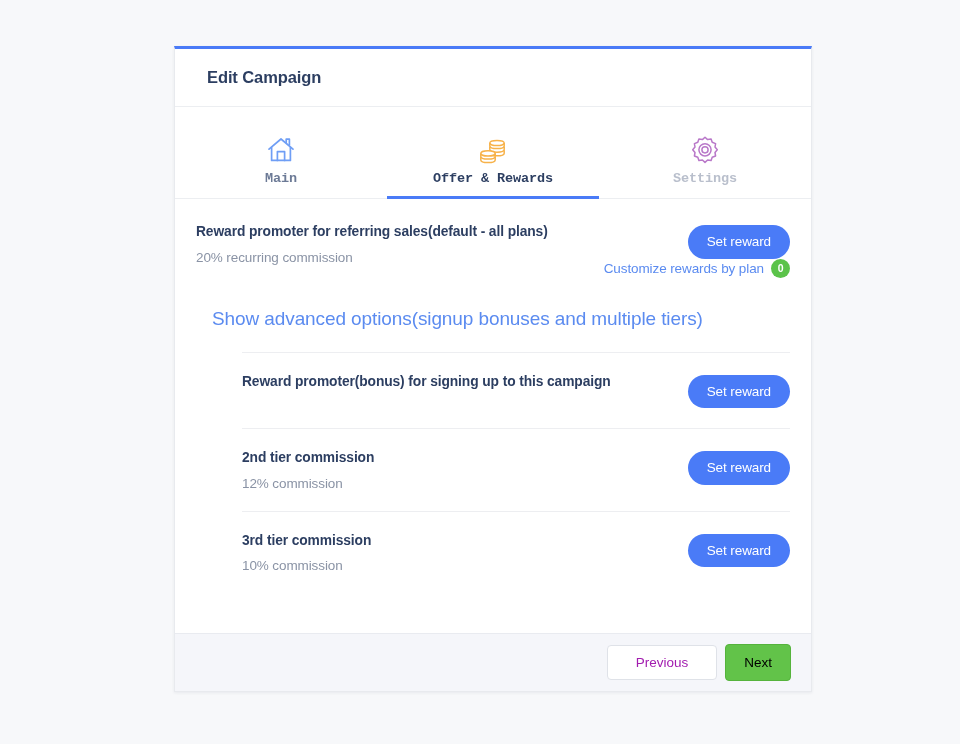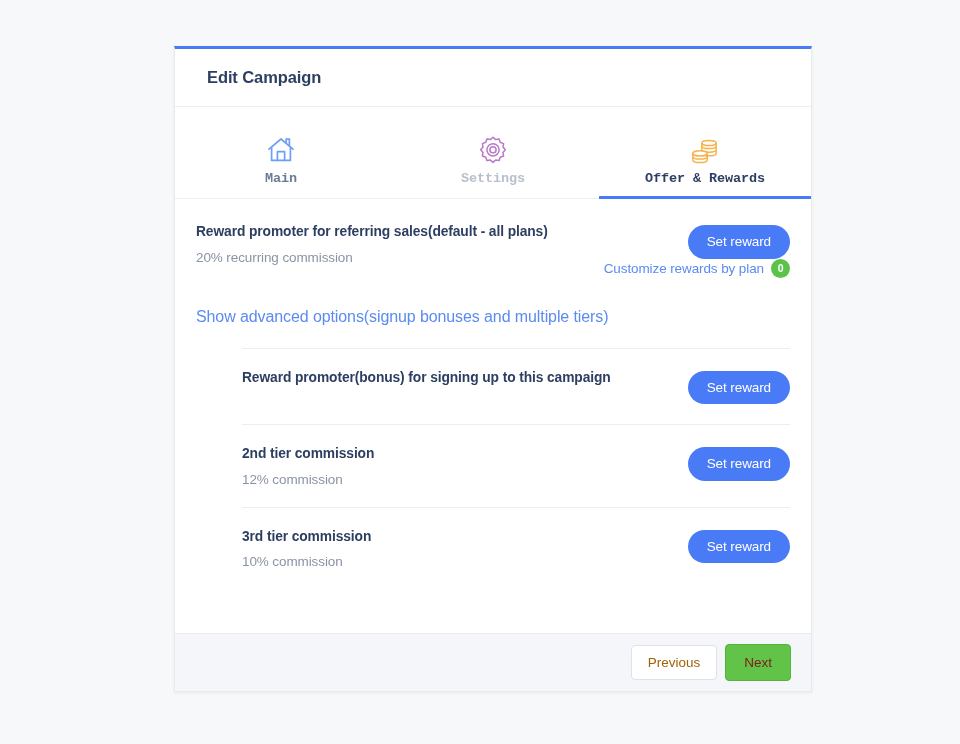--- a/index.html
+++ b/index.html
@@ -165,57 +165,58 @@
     background: #5bc34a;
     color: #ffffff;
     font-size: 10.5px;
     font-weight: bold;
     line-height: 1;
   }
 
   .advanced-link {
     display: block;
     color: #5b8bf0;
-    font-size: 16px;
+    font-size: 19px;
     text-decoration: none;
     cursor: pointer;
     padding: 26px 0 22px 0;
     letter-spacing: -0.1px;
+    margin-left: 16px;
   }
 
   
   .card-footer {
     flex: 0 0 58px;
     background: #f5f6fa;
     border-top: 1px solid #e9ebf0;
     display: flex;
     align-items: center;
     justify-content: flex-end;
     gap: 8px;
     padding: 0 20px;
   }
   .btn-previous {
     background: #ffffff;
     border: 1px solid #dfe2e8;
     border-radius: 4px;
-    color: #a16207;
+    color: #a21caf;
     font-family: inherit;
     font-size: 13.5px;
-    padding: 10px 16px;
+    padding: 10px 28px;
     cursor: pointer;
     line-height: 1;
   }
   .btn-next {
     background: #63c košer;
     background: #63c council;
     background: #62c martial;
     background: #62c349;
     border: 1px solid #55b33c;
     border-radius: 4px;
-    color: #7f1d1d;
+    color: #000000;
     font-family: inherit;
     font-size: 13.5px;
     padding: 11px 18px;
     cursor: pointer;
     line-height: 1;
   }
 </style>
 </head>
 <body>
 
@@ -230,53 +231,53 @@
     <button class="tab tab-main">
       <span class="tab-icon">
         <svg width="30" height="28" viewBox="0 0 30 28" fill="none">
           <path d="M3 13.2 L15 3 L27 13.2" stroke="#6f9ef5" stroke-width="1.7" stroke-linecap="round" stroke-linejoin="round"></path>
           <path d="M5.6 11.6 V24.4 H24.4 V11.6" stroke="#6f9ef5" stroke-width="1.7" stroke-linecap="round" stroke-linejoin="round"></path>
           <path d="M11.4 24.4 V15.6 H18.6 V24.4" stroke="#6f9ef5" stroke-width="1.7" stroke-linecap="round" stroke-linejoin="round"></path>
           <path d="M20.2 6.2 V3.2 H23.4 V9" stroke="#6f9ef5" stroke-width="1.7" stroke-linecap="round" stroke-linejoin="round"></path>
         </svg>
       </span>
       <span class="tab-label">Main</span>
-    </button>
-
-    <button class="tab tab-settings">
-      <span class="tab-icon">
-        <svg width="30" height="30" viewBox="0 0 30 30" fill="none">
-          <g stroke="#b978c9" stroke-width="1.5" stroke-linejoin="round">
-            <path d="M15 2.2 L17.6 4.6 L21.1 4 L22.2 7.3 L25.6 8.6 L25 12.1 L27.3 14.8 L25 17.5 L25.6 21 L22.2 22.3 L21.1 25.6 L17.6 25 L15 27.4 L12.4 25 L8.9 25.6 L7.8 22.3 L4.4 21 L5 17.5 L2.7 14.8 L5 12.1 L4.4 8.6 L7.8 7.3 L8.9 4 L12.4 4.6 Z"></path>
-            <circle cx="15" cy="14.8" r="6.1"></circle>
-            <circle cx="15" cy="14.8" r="3.1"></circle>
-          </g>
-        </svg>
-      </span>
-      <span class="tab-label">Settings</span>
     </button>
 
     <button class="tab tab-offer">
       <span class="tab-icon">
         <svg width="32" height="30" viewBox="0 0 32 30" fill="none">
           <g stroke="#f7b24a" stroke-width="1.5">
             <ellipse cx="20" cy="8" rx="7.2" ry="2.6" fill="#fff"></ellipse>
             <path d="M12.8 8 V11 C12.8 12.44 16.02 13.6 20 13.6 C23.98 13.6 27.2 12.44 27.2 11 V8"></path>
             <path d="M12.8 11.6 V14.6 C12.8 16.04 16.02 17.2 20 17.2 C23.98 17.2 27.2 16.04 27.2 14.6 V11.6"></path>
             <path d="M12.8 15.2 V18.2 C12.8 19.64 16.02 20.8 20 20.8 C23.98 20.8 27.2 19.64 27.2 18.2 V15.2"></path>
             <ellipse cx="11" cy="18.4" rx="7.2" ry="2.6" fill="#fff"></ellipse>
             <path d="M3.8 18.4 V21.4 C3.8 22.84 7.02 24 11 24 C14.98 24 18.2 22.84 18.2 21.4 V18.4"></path>
             <path d="M3.8 22 V25 C3.8 26.44 7.02 27.6 11 27.6 C14.98 27.6 18.2 26.44 18.2 25 V22"></path>
           </g>
         </svg>
       </span>
       <span class="tab-label">Offer &amp; Rewards</span>
       <span class="tab-underline"></span>
     </button>
 
+    <button class="tab tab-settings">
+      <span class="tab-icon">
+        <svg width="30" height="30" viewBox="0 0 30 30" fill="none">
+          <g stroke="#b978c9" stroke-width="1.5" stroke-linejoin="round">
+            <path d="M15 2.2 L17.6 4.6 L21.1 4 L22.2 7.3 L25.6 8.6 L25 12.1 L27.3 14.8 L25 17.5 L25.6 21 L22.2 22.3 L21.1 25.6 L17.6 25 L15 27.4 L12.4 25 L8.9 25.6 L7.8 22.3 L4.4 21 L5 17.5 L2.7 14.8 L5 12.1 L4.4 8.6 L7.8 7.3 L8.9 4 L12.4 4.6 Z"></path>
+            <circle cx="15" cy="14.8" r="6.1"></circle>
+            <circle cx="15" cy="14.8" r="3.1"></circle>
+          </g>
+        </svg>
+      </span>
+      <span class="tab-label">Settings</span>
+    </button>
+
   </div>
 
   <div class="card-body">
 
     <div class="reward-row first">
       <div class="reward-text">
         <div class="reward-title">Reward promoter for referring sales(default - all plans)</div>
         <div class="reward-sub">20% recurring commission</div>
       </div>
       <div class="reward-actions">

